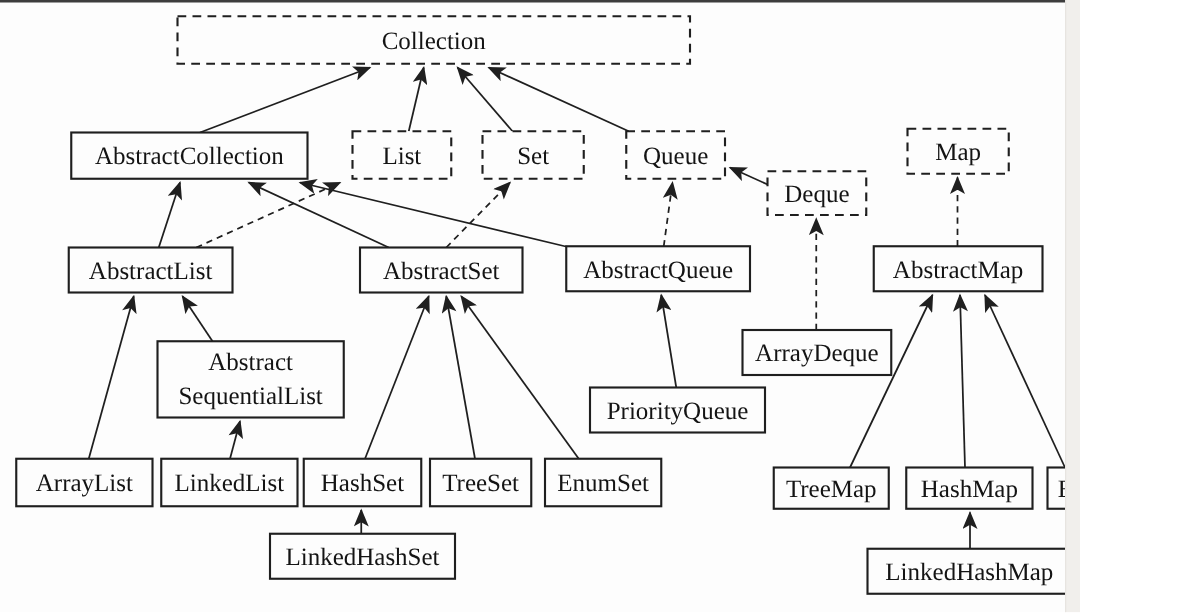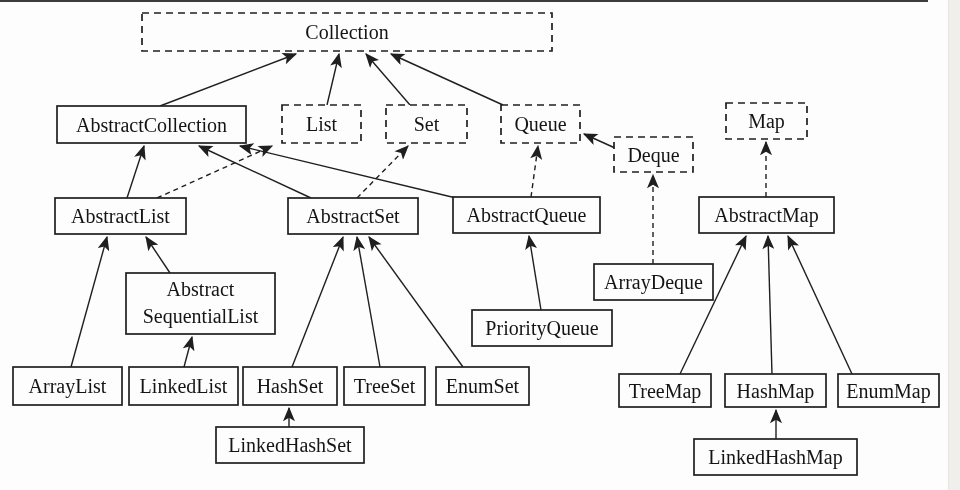--- a/index.html
+++ b/index.html
@@ -3,21 +3,21 @@
 <meta charset="utf-8">
 <style>
   html, body {
     margin: 0;
     padding: 0;
     background: #ffffff;
     font-family: "Liberation Serif", "DejaVu Serif", serif;
   }
   .stage {
     position: relative;
-    width: 960px;
+    width: 864px;
     height: 490px;
     background: #fdfdfd;
     overflow: hidden;
   }
   .top-border {
     position: absolute;
     left: 0; top: 0;
     width: 928px; height: 2px;
     background: #3d3d3d;
   }

